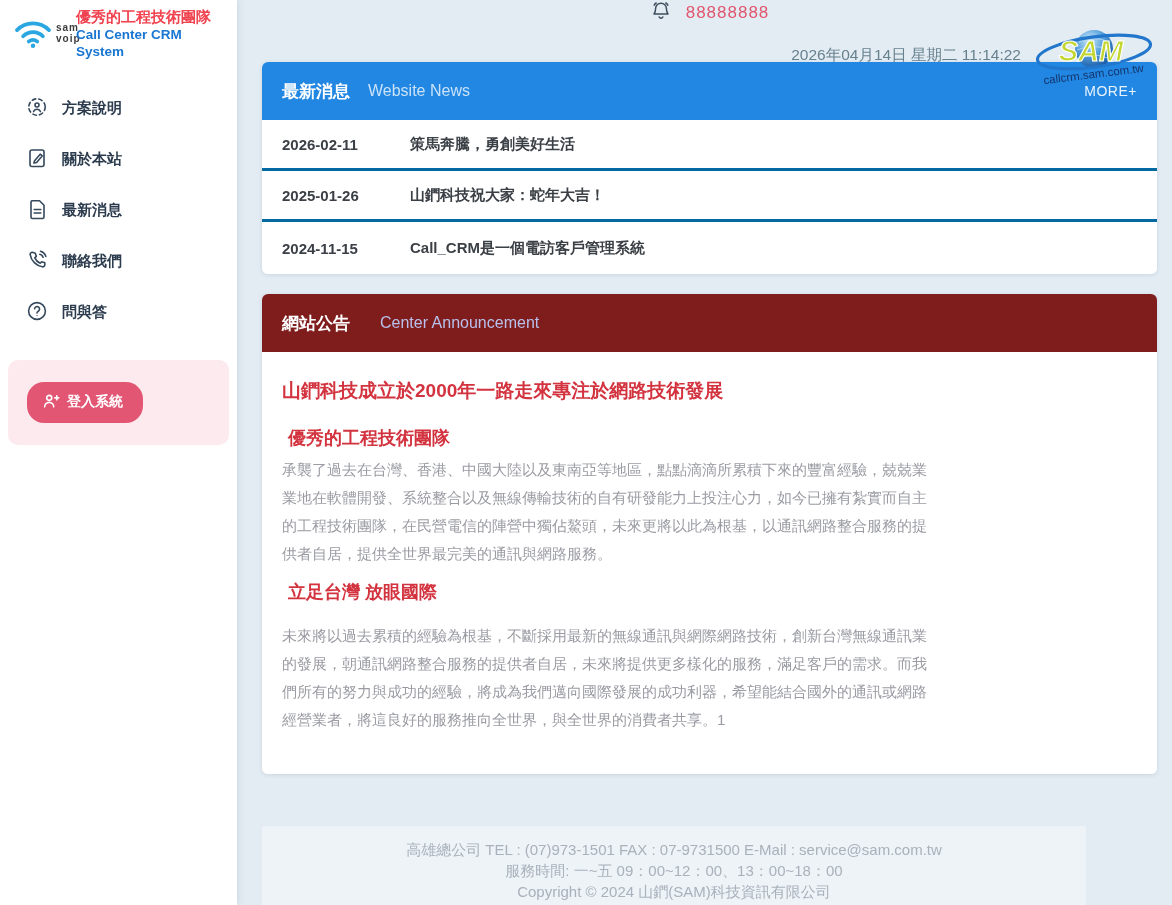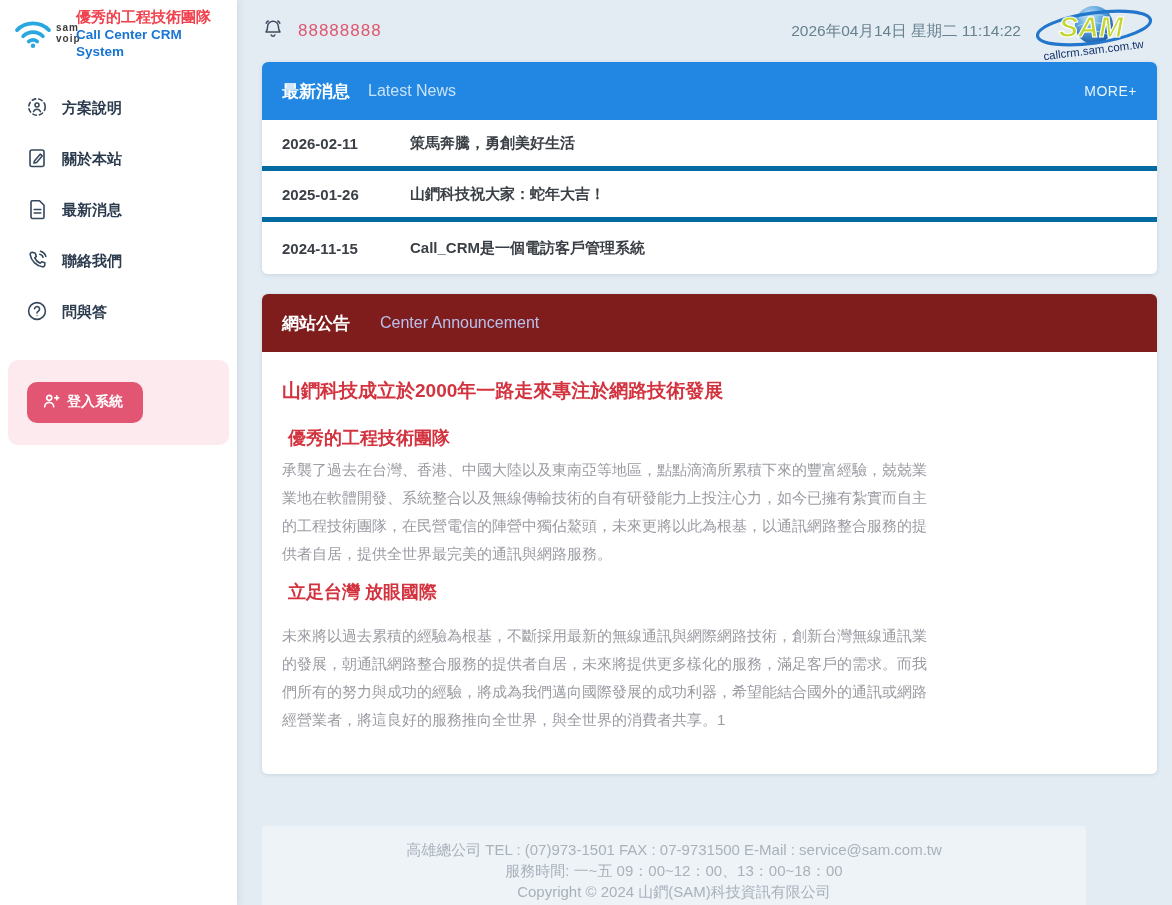--- a/index.html
+++ b/index.html
@@ -40,32 +40,32 @@
 
   .login-panel {
     margin:22px 8px 0 8px;
     background:#fdeaee;
     border-radius:10px;
     padding:22px 0 22px 19px;
   }
   .login-btn {
     display:inline-flex; align-items:center; gap:7px;
     background:#e25673; color:#ffffff;
-    border:none; border-radius:10px;
+    border:none; border-radius:17px;
     padding:10px 20px 10px 15px;
     font-size:14px; font-weight:bold; cursor:pointer;
     font-family:inherit;
   }
   .login-btn svg { stroke:#ffffff; fill:none; stroke-width:1.8; stroke-linecap:round; }
 
   
   .main { flex:1; padding:0 15px 0 25px; }
 
   .topbar {
-    height:62px; display:flex; align-items:center;
+    height:62px; display:flex; align-items:center;flex-direction:column;
   }
   .hotline { display:flex; align-items:center; gap:14px; }
   .hotline svg { stroke:#3f4e5e; fill:none; stroke-width:1.5; stroke-linecap:round; stroke-linejoin:round; }
   .hotline-number { color:#e0566e; font-size:17px; letter-spacing:1px; }
   .topbar-right { margin-left:auto; display:flex; align-items:center; gap:10px; }
   .datetime { color:#67818f; font-size:15.5px; }
 
   
   .card {
     border-radius:6px; overflow:hidden;
@@ -84,21 +84,21 @@
   .blue   .card-title-en { color:#c9e2f8; }
   .purple .card-title-en { color:#b9c0ec; }
   .more-link {
     margin-left:auto; color:#e9f3fc; font-size:14px;
     letter-spacing:.5px; cursor:pointer; text-decoration:none;
   }
 
   .news-row {
     display:flex; align-items:center;
     height:51px; padding:0 20px;
-    border-bottom:5px solid #0369a1;
+    border-bottom:3px solid #0369a1;
     background:#ffffff; cursor:pointer;
   }
   .news-row:last-child { border-bottom:none; height:52px; }
   .news-date  { width:128px; color:#3b4046; font-size:15px; font-weight:bold; }
   .news-title { color:#3b4046; font-size:15px; font-weight:bold; }
 
   .announcement-body { padding:18px 20px 40px 20px; background:#ffffff; }
   .ann-headline {
     color:#d3333f; font-size:19px; font-weight:bold;
     margin:8px 0 22px 0;
@@ -246,21 +246,21 @@
           <text x="60" y="33" text-anchor="middle" font-family="Liberation Sans, sans-serif" font-style="italic" font-weight="bold" font-size="29" fill="#c3d62f" stroke="#ffffff" stroke-width="1.1">SAM</text>
           <text x="63" y="50" text-anchor="middle" font-family="Liberation Sans, sans-serif" font-size="11.5" fill="#16356e" transform="rotate(-7 63 50)">callcrm.sam.com.tw</text>
         </svg>
       </div>
     </div>
   </div>
 
   <section class="card">
     <div class="card-header blue">
       <span class="card-title-zh">最新消息</span>
-      <span class="card-title-en">Latest News</span>
+      <span class="card-title-en">Website News</span>
       <a class="more-link">MORE+</a>
     </div>
     <div class="news-row">
       <span class="news-date">2026-02-11</span>
       <span class="news-title">策馬奔騰，勇創美好生活</span>
     </div>
     <div class="news-row">
       <span class="news-date">2025-01-26</span>
       <span class="news-title">山鍆科技祝大家：蛇年大吉！</span>
     </div>

